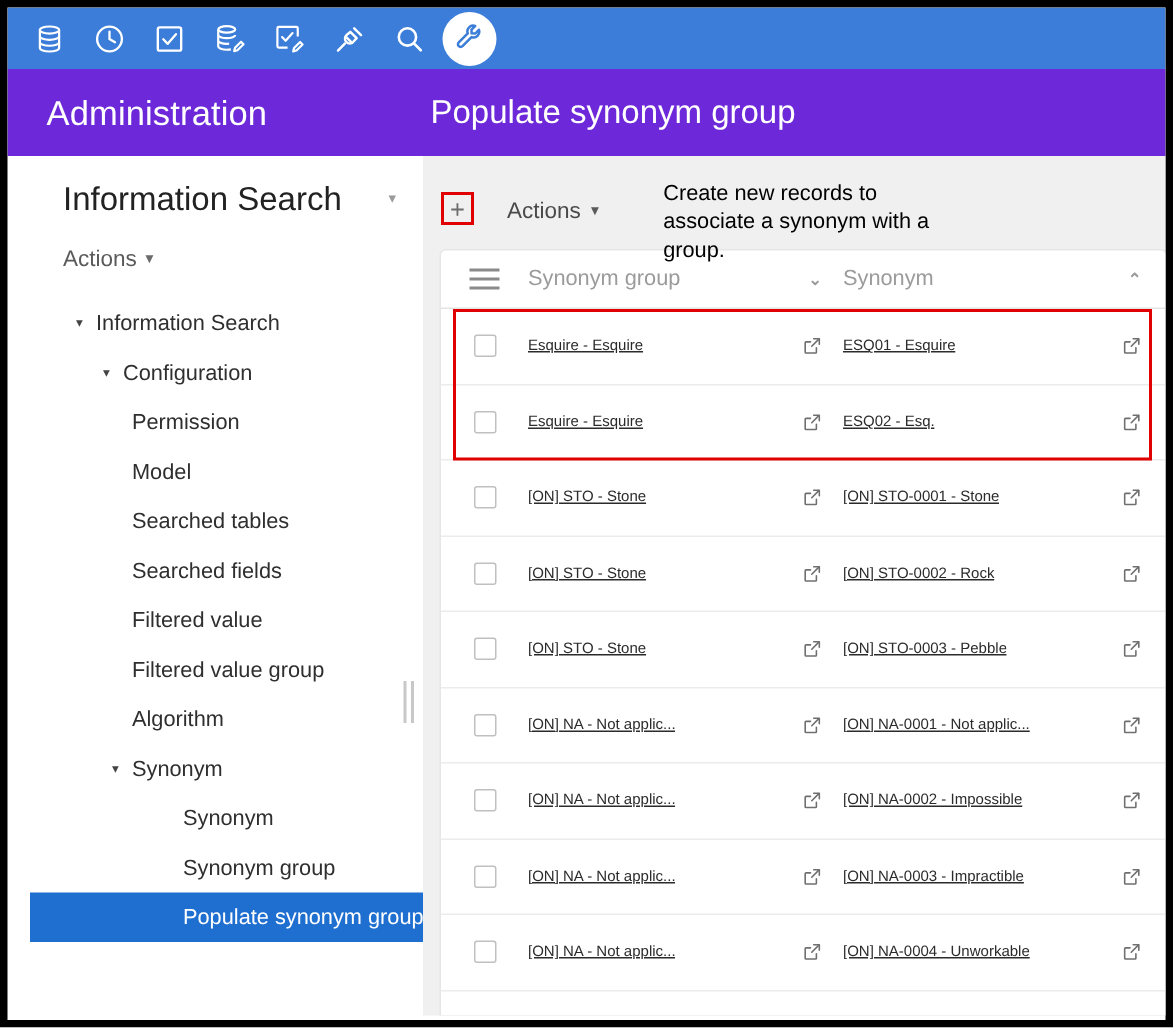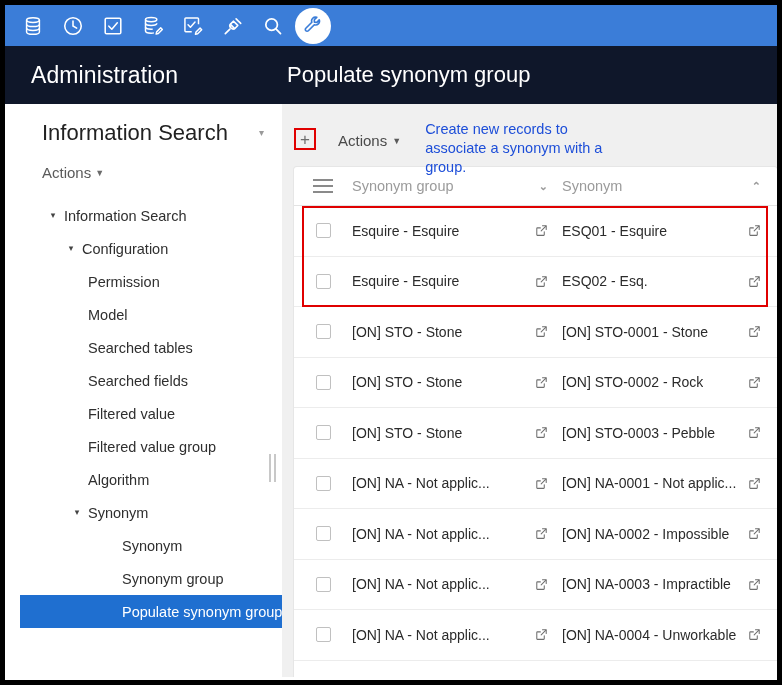--- a/index.html
+++ b/index.html
@@ -52,21 +52,21 @@
     background: #ffffff;
     display: flex;
     align-items: center;
     justify-content: center;
     color: #3b7dd8;
   }
 
   
   .titleband {
     height: 58px;
-    background: #0f172a;
+    background: #6d28d9;
     display: flex;
     align-items: center;
     box-sizing: border-box;
   }
   .title-admin {
     width: 262px;
     padding-left: 26px;
     box-sizing: border-box;
     color: #ffffff;
     font-size: 23px;
@@ -213,24 +213,24 @@
     white-space: nowrap;
   }
   .actions-btn .tri {
     font-size: 9px;
     position: relative;
     top: -2px;
     margin-left: 5px;
     color: #5a5a5a;
   }
   .annot {
-    color: #1d4ed8;
+    color: #000000;
     font-size: 14.5px;
     line-height: 19px;
-    margin-left: 24px;
+    margin-left: 41px;
     margin-top: 4px;
     width: 185px;
   }
 
   
   .grid {
     background: #ffffff;
     margin: 0 0 0 12px;
     border-top-left-radius: 3px;
     border-top-right-radius: 3px;
@@ -301,24 +301,25 @@
   }
   .cbox {
     width: 15px;
     height: 15px;
     border: 1px solid #c0c0c0;
     border-radius: 2px;
     background: #ffffff;
     box-sizing: border-box;
   }
   .cell-text {
-    font-size: 14px;
+    font-size: 10px;
     color: #2b2b2b;
     white-space: nowrap;
     overflow: hidden;
+    text-decoration: underline;
   }
   .ext-icon {
     width: 13px;
     height: 13px;
     position: relative;
     flex: 0 0 13px;
   }
   .ext-icon svg { display: block; }
 
   

